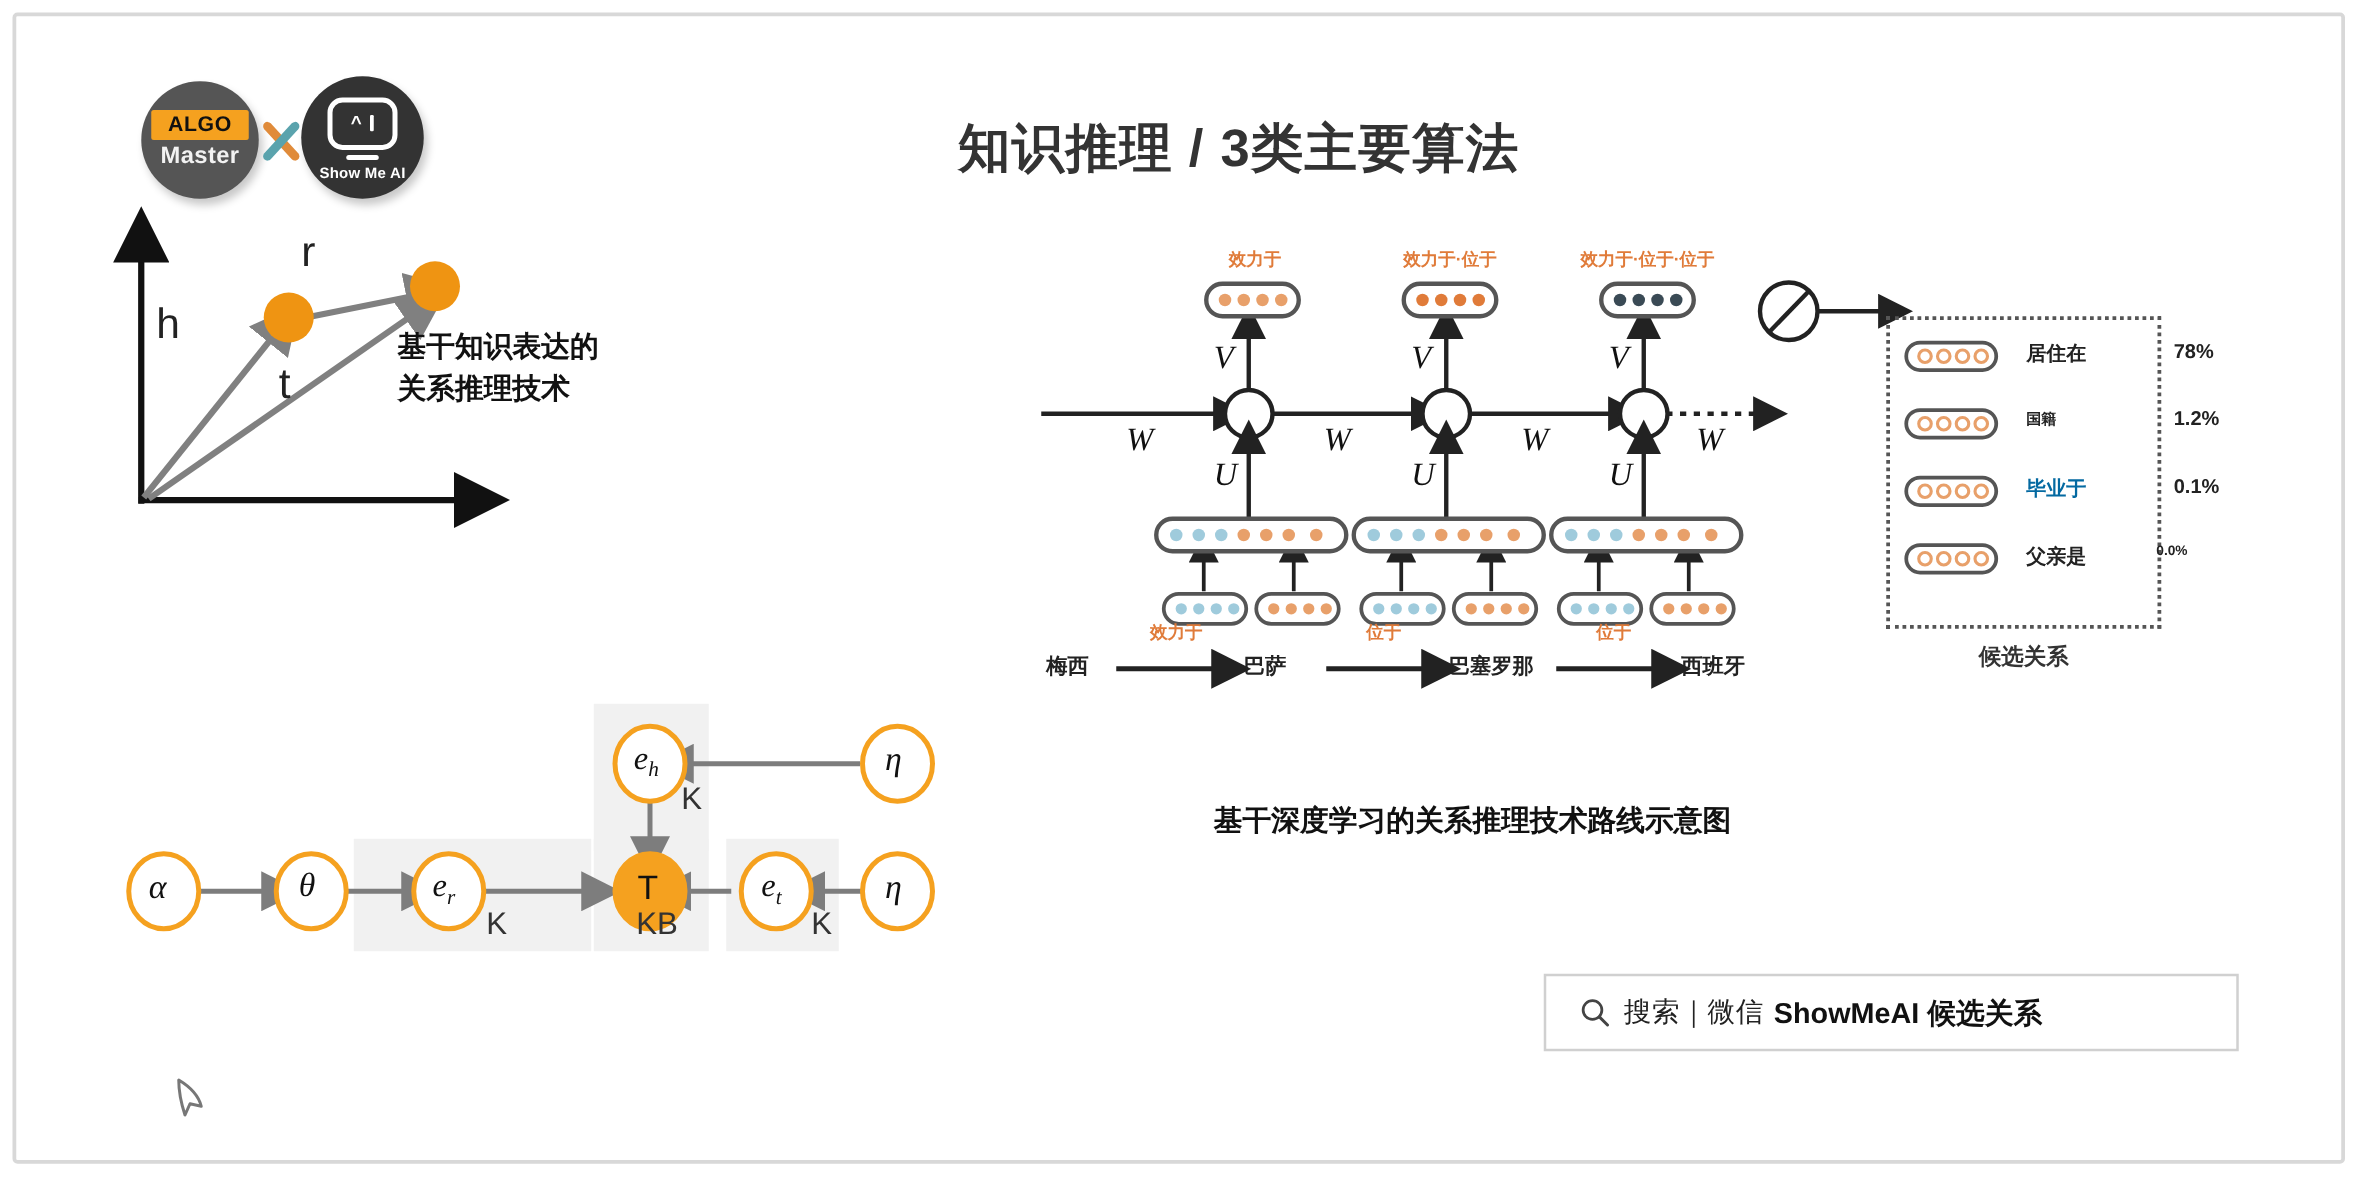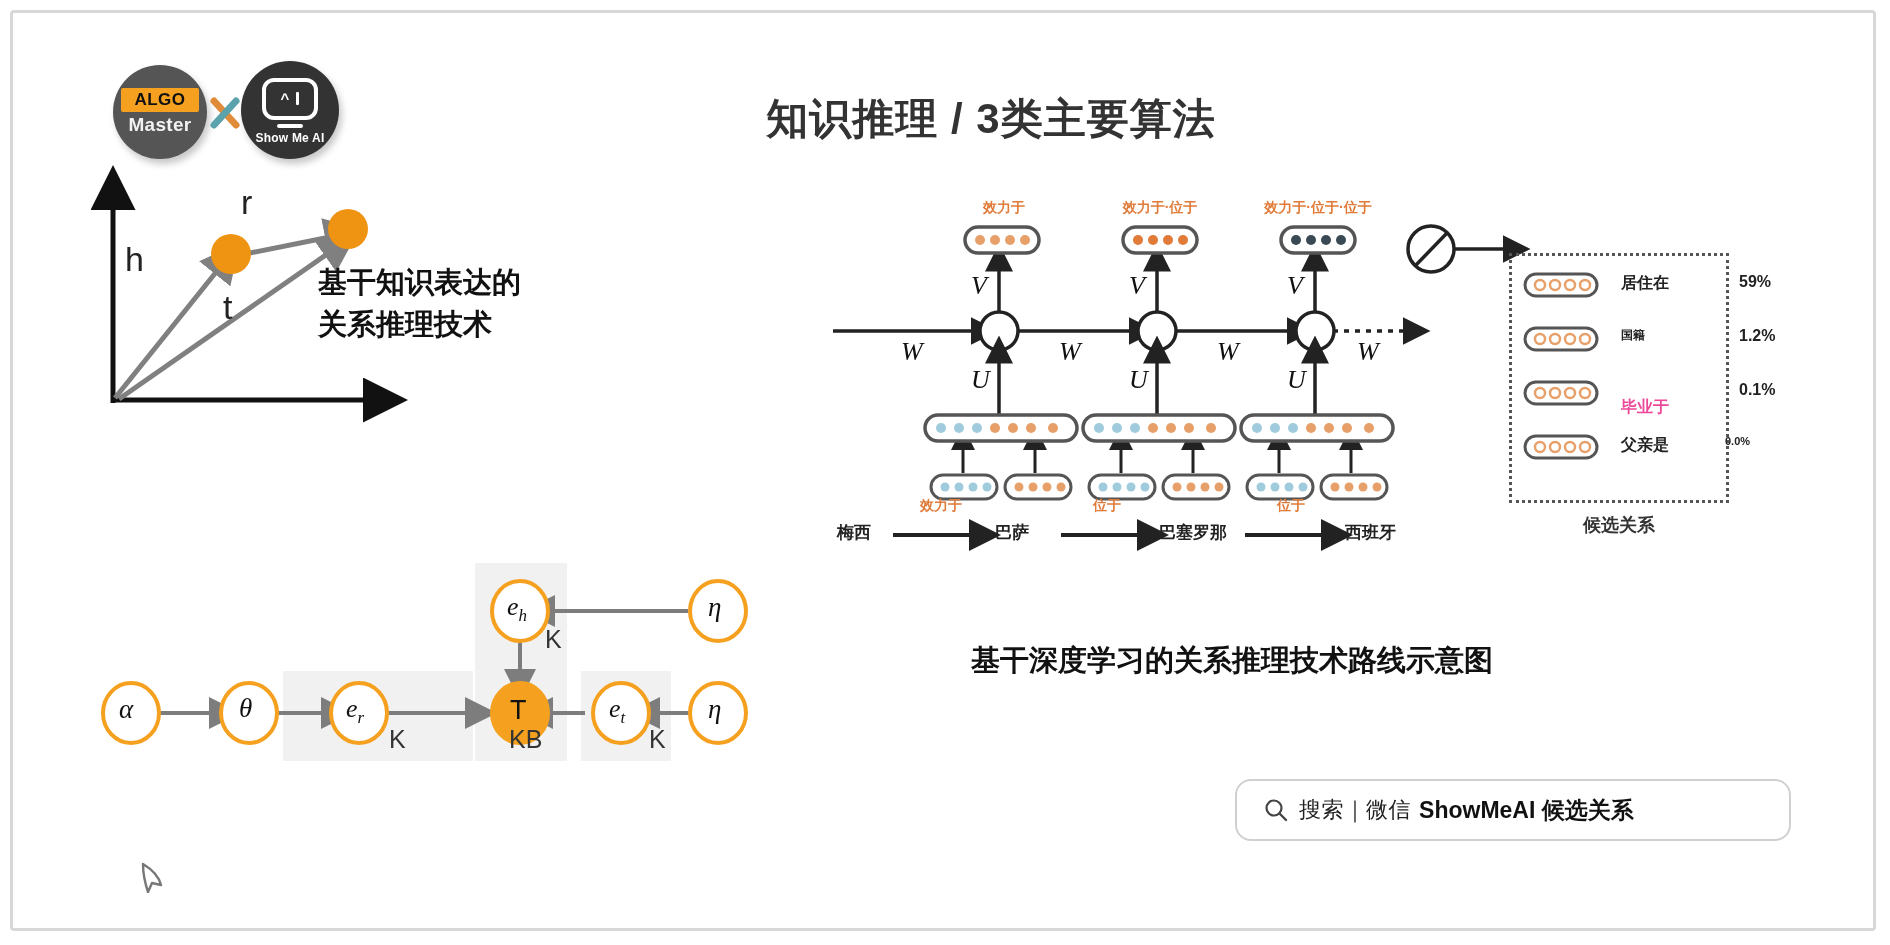--- a/index.html
+++ b/index.html
@@ -41,25 +41,25 @@
   .smai-text{color:#fff;font-size:12px;font-weight:bold;margin-top:3px;letter-spacing:.2px;}
 
   
   .title{
     left:0;top:78px;width:1866px;text-align:center;
     font-size:42px;font-weight:bold;color:#333333;letter-spacing:1px;
   }
   .title span.main{padding-left:90px;text-align:right;}
 
   
-  .cap{font-size:29px;font-weight:bold;color:#111;}
+  .cap{font-size:23px;font-weight:bold;color:#111;}
 
   
   .search-pill{
-    left:1222px;top:766px;width:556px;height:62px;border:2px solid #d0d0d0;border-radius:16px;
+    left:1222px;top:766px;width:556px;height:62px;border:2px solid #d0d0d0;border-radius:0;
     display:flex;align-items:center;box-sizing:border-box;padding-left:26px;background:#fff;
   }
   .pill-txt{font-size:22px;color:#222;margin-left:10px;letter-spacing:.5px;}
   .pill-brand{font-size:23px;font-weight:bold;color:#111;margin-left:8px;}
   .footer-url{left:178px;top:855px;font-size:23px;color:#555;letter-spacing:.3px;}
   .cursor-ico{left:124px;top:848px;width:34px;height:36px;}
   svg{display:block;overflow:visible;}
 </style>
 </head>
 <body>
@@ -339,21 +339,21 @@
 
   <div class="abs" style="left:1510px;top:258px;width:200px;">
     <svg class="abs" style="left:0;top:0;" width="76" height="26">
       <rect x="2" y="3" width="72" height="22" rx="11" fill="#fff" stroke="#555" stroke-width="3"></rect>
       <circle cx="17" cy="14" r="5" fill="none" stroke="#e8a06a" stroke-width="2.5"></circle>
       <circle cx="32" cy="14" r="5" fill="none" stroke="#e8a06a" stroke-width="2.5"></circle>
       <circle cx="47" cy="14" r="5" fill="none" stroke="#e8a06a" stroke-width="2.5"></circle>
       <circle cx="62" cy="14" r="5" fill="none" stroke="#e8a06a" stroke-width="2.5"></circle>
     </svg>
     <div class="abs" style="left:98px;top:2px;font-size:16px;font-weight:bold;color:#222;">居住在</div>
-    <div class="abs" style="left:216px;top:2px;font-size:16px;font-weight:bold;color:#222;">59%</div>
+    <div class="abs" style="left:216px;top:2px;font-size:16px;font-weight:bold;color:#222;">78%</div>
   </div>
 
   <div class="abs" style="left:1510px;top:312px;width:200px;">
     <svg class="abs" style="left:0;top:0;" width="76" height="26">
       <rect x="2" y="3" width="72" height="22" rx="11" fill="#fff" stroke="#555" stroke-width="3"></rect>
       <circle cx="17" cy="14" r="5" fill="none" stroke="#e8a06a" stroke-width="2.5"></circle>
       <circle cx="32" cy="14" r="5" fill="none" stroke="#e8a06a" stroke-width="2.5"></circle>
       <circle cx="47" cy="14" r="5" fill="none" stroke="#e8a06a" stroke-width="2.5"></circle>
       <circle cx="62" cy="14" r="5" fill="none" stroke="#e8a06a" stroke-width="2.5"></circle>
     </svg>
@@ -362,21 +362,21 @@
   </div>
 
   <div class="abs" style="left:1510px;top:366px;width:200px;">
     <svg class="abs" style="left:0;top:0;" width="76" height="26">
       <rect x="2" y="3" width="72" height="22" rx="11" fill="#fff" stroke="#555" stroke-width="3"></rect>
       <circle cx="17" cy="14" r="5" fill="none" stroke="#e8a06a" stroke-width="2.5"></circle>
       <circle cx="32" cy="14" r="5" fill="none" stroke="#e8a06a" stroke-width="2.5"></circle>
       <circle cx="47" cy="14" r="5" fill="none" stroke="#e8a06a" stroke-width="2.5"></circle>
       <circle cx="62" cy="14" r="5" fill="none" stroke="#e8a06a" stroke-width="2.5"></circle>
     </svg>
-    <div class="abs" style="left:98px;top:18px;font-size:16px;font-weight:bold;color:#ec4899;">毕业于</div>
+    <div class="abs" style="left:98px;top:2px;font-size:16px;font-weight:bold;color:#0369a1;">毕业于</div>
     <div class="abs" style="left:216px;top:2px;font-size:16px;font-weight:bold;color:#222;">0.1%</div>
   </div>
 
   <div class="abs" style="left:1510px;top:420px;width:200px;">
     <svg class="abs" style="left:0;top:0;" width="76" height="26">
       <rect x="2" y="3" width="72" height="22" rx="11" fill="#fff" stroke="#555" stroke-width="3"></rect>
       <circle cx="17" cy="14" r="5" fill="none" stroke="#e8a06a" stroke-width="2.5"></circle>
       <circle cx="32" cy="14" r="5" fill="none" stroke="#e8a06a" stroke-width="2.5"></circle>
       <circle cx="47" cy="14" r="5" fill="none" stroke="#e8a06a" stroke-width="2.5"></circle>
       <circle cx="62" cy="14" r="5" fill="none" stroke="#e8a06a" stroke-width="2.5"></circle>

